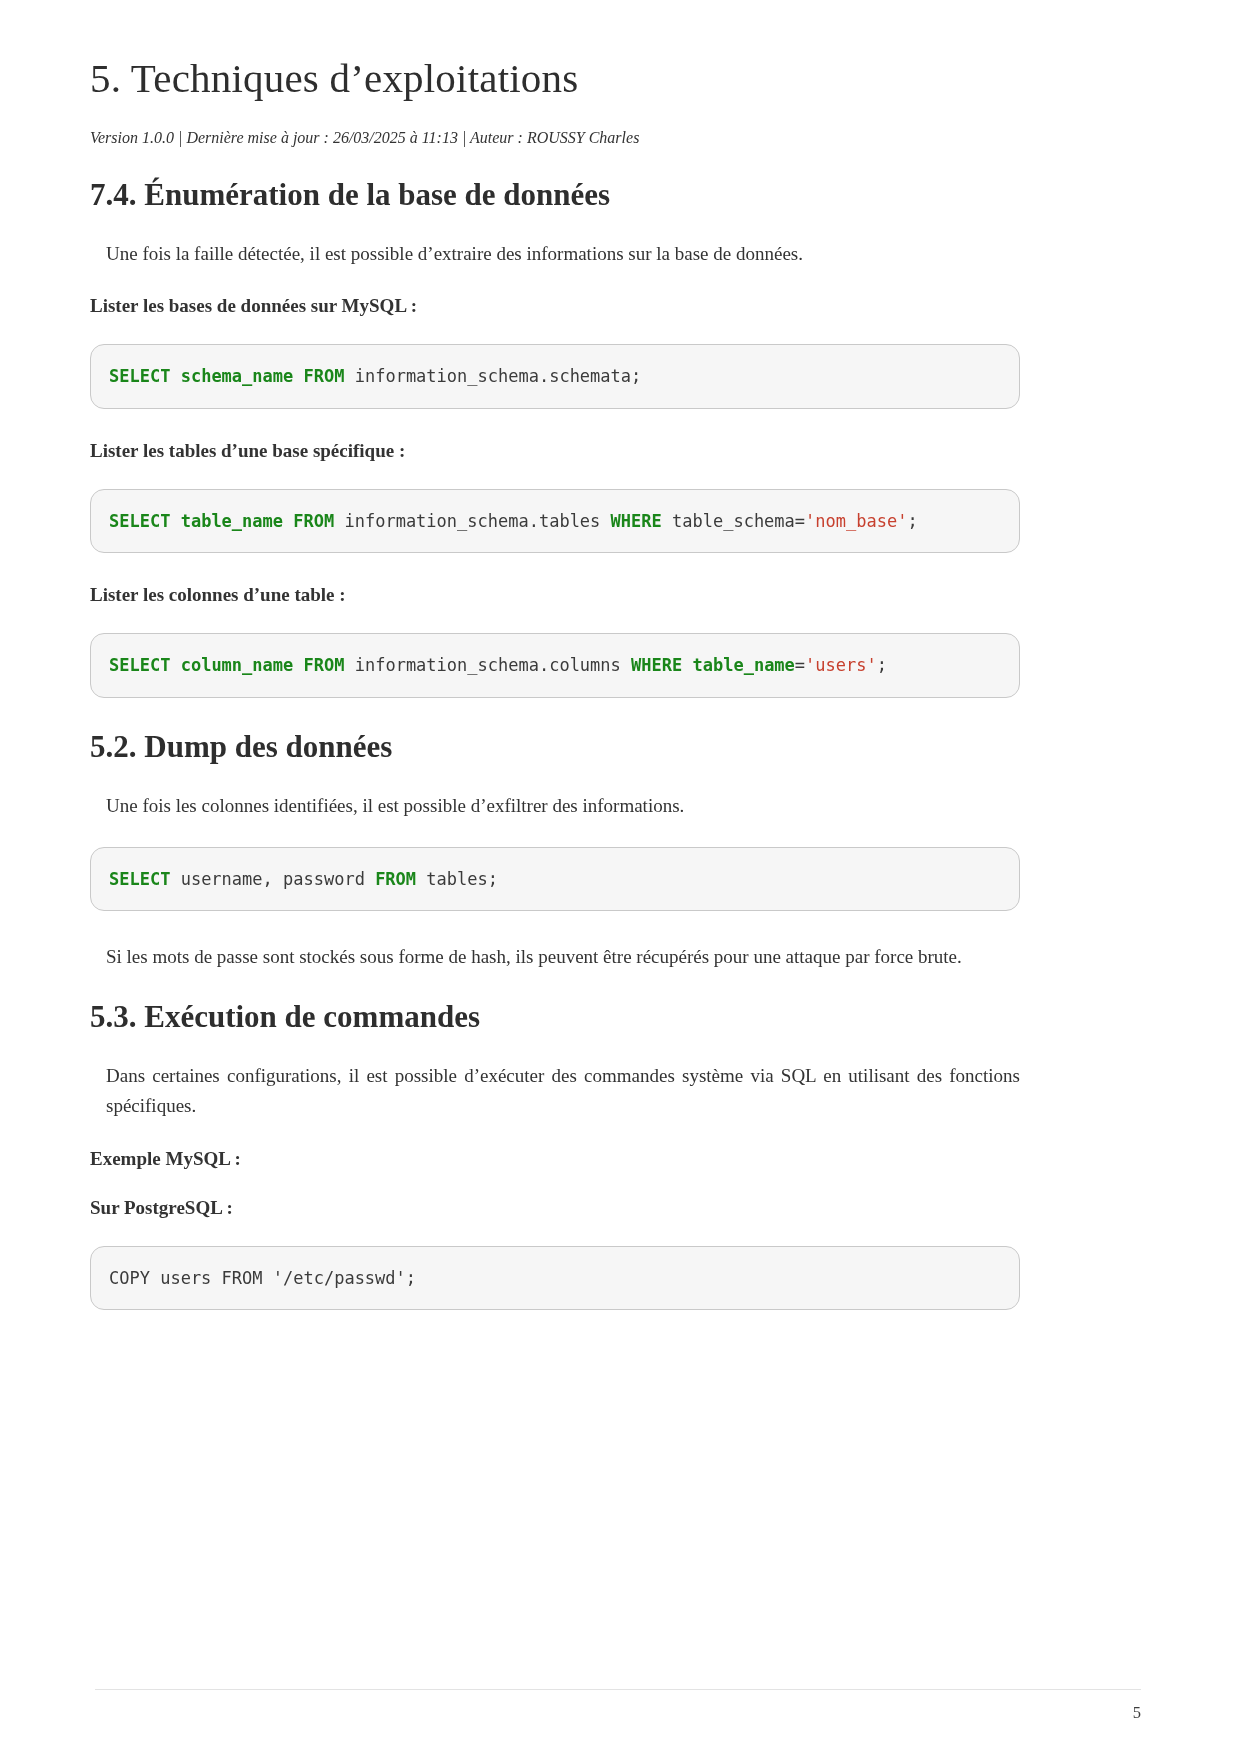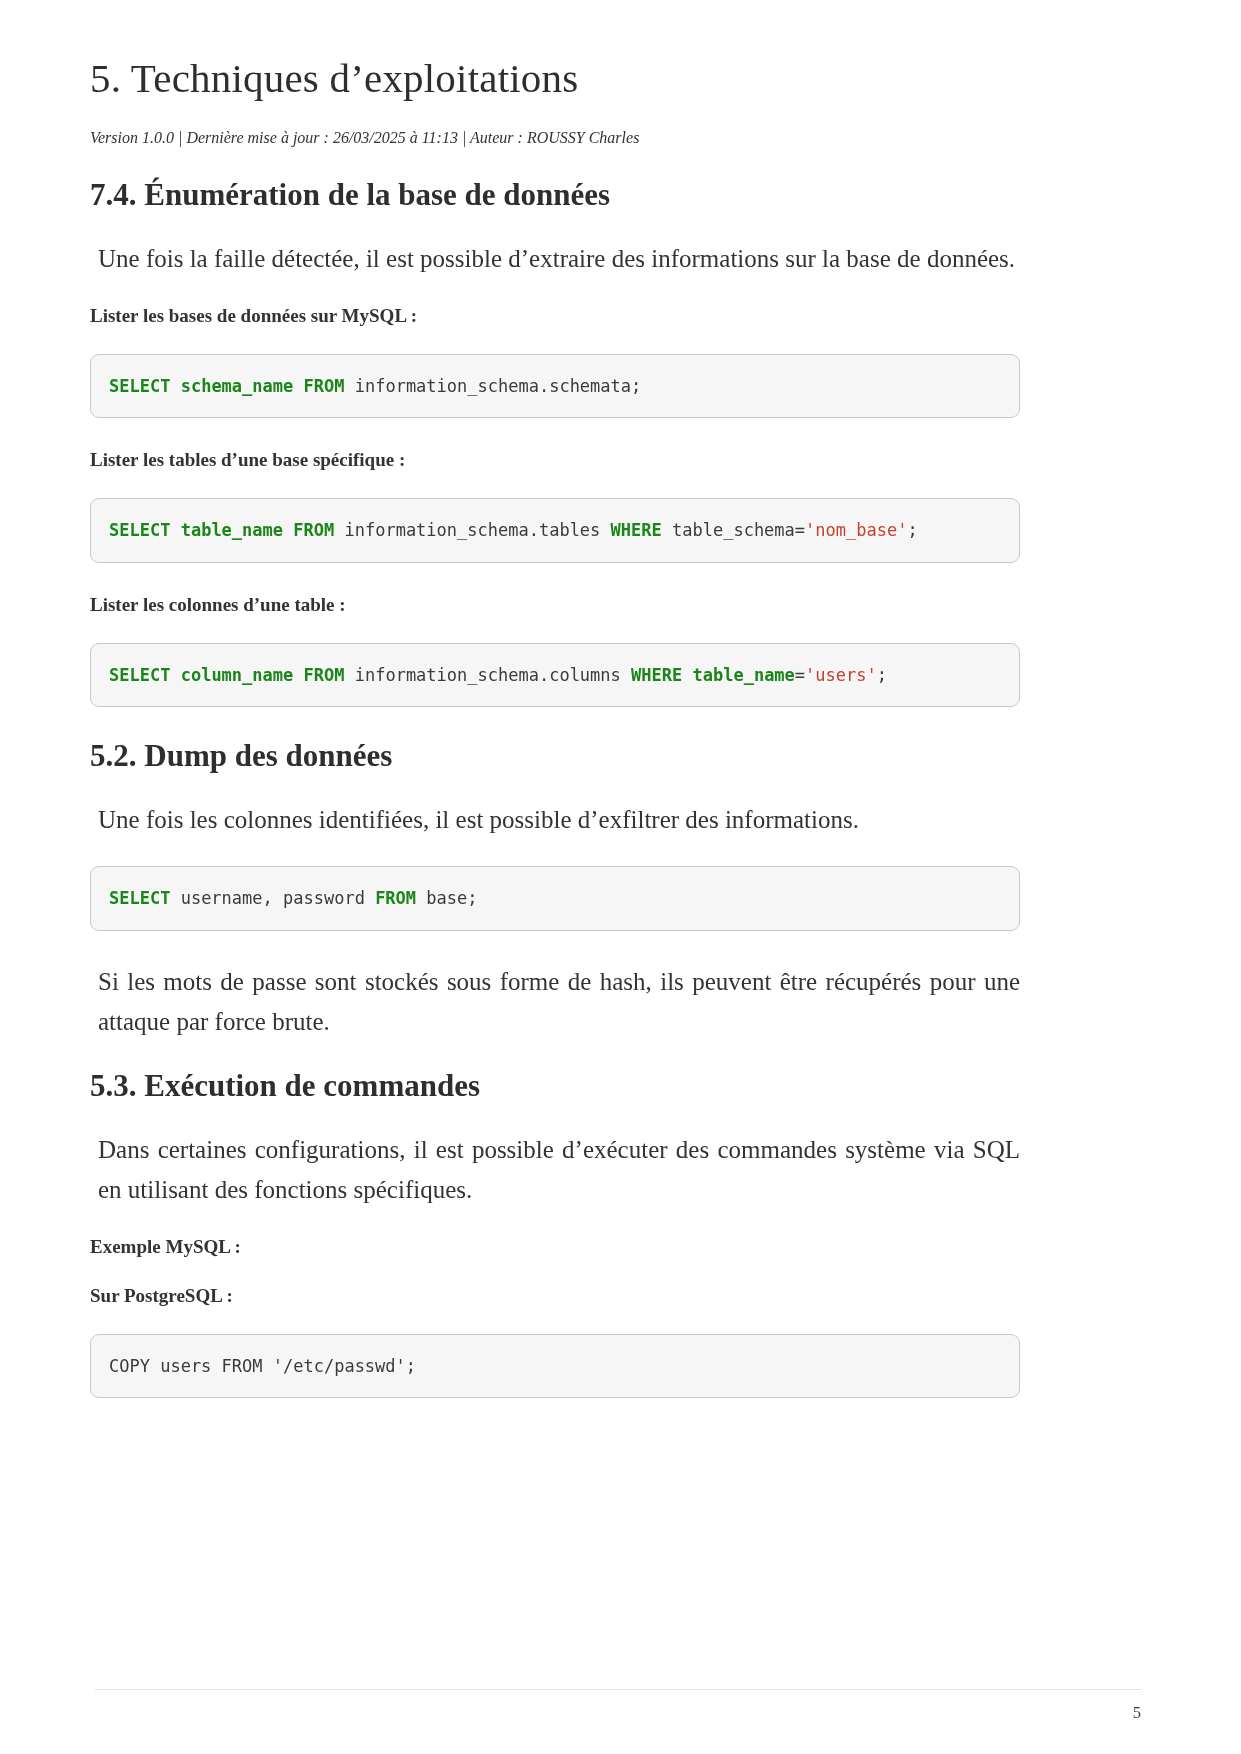--- a/index.html
+++ b/index.html
@@ -36,34 +36,34 @@
     color:#333;
     margin:0 0 30px 0;
   }
   h2{
     font-size:31px;
     font-weight:700;
     color:#2e2e2e;
     margin:12px 0 26px 0;
   }
   p.body{
-    font-size:25px;
+    font-size:19px;
     line-height:1.6;
-    margin:0 0 26px 8px;
+    margin:0 0 26px 16px;
     text-align:justify;
   }
   p.label{
     font-size:19px;
     font-weight:700;
     margin:0 0 27px 0;
   }
   pre.code{
     background:var(--code-bg);
     border:1px solid var(--code-border);
-    border-radius:9px;
+    border-radius:14px;
     padding:21px 18px;
     margin:0 0 31px 0;
     font-family:"DejaVu Sans Mono", monospace;
     font-size:17px;
     line-height:1.2;
     color:#3b3b3b;
     white-space:pre;
     overflow:hidden;
   }
   .tok-kw{color:var(--kw);font-weight:bold;}
@@ -95,21 +95,21 @@
   <pre class="code"><span class="tok-kw">SELECT</span><span> </span><span class="tok-kw">schema_name</span><span> </span><span class="tok-kw">FROM</span><span> information_schema.schemata;</span></pre>
 
   <p class="label">Lister les tables d’une base spécifique :</p>
   <pre class="code"><span class="tok-kw">SELECT</span><span> </span><span class="tok-kw">table_name</span><span> </span><span class="tok-kw">FROM</span><span> information_schema.tables </span><span class="tok-kw">WHERE</span><span> table_schema=</span><span class="tok-str">'nom_base'</span><span>;</span></pre>
 
   <p class="label">Lister les colonnes d’une table :</p>
   <pre class="code"><span class="tok-kw">SELECT</span><span> </span><span class="tok-kw">column_name</span><span> </span><span class="tok-kw">FROM</span><span> information_schema.columns </span><span class="tok-kw">WHERE</span><span> </span><span class="tok-kw">table_name</span><span>=</span><span class="tok-str">'users'</span><span>;</span></pre>
 
   <h2>5.2. Dump des données</h2>
   <p class="body">Une fois les colonnes identifiées, il est possible d’exfiltrer des informations.</p>
-  <pre class="code"><span class="tok-kw">SELECT</span><span> username, password </span><span class="tok-kw">FROM</span><span> base;</span></pre>
+  <pre class="code"><span class="tok-kw">SELECT</span><span> username, password </span><span class="tok-kw">FROM</span><span> tables;</span></pre>
   <p class="body">Si les mots de passe sont stockés sous forme de hash, ils peuvent être récupérés pour une attaque par force brute.</p>
 
   <h2>5.3. Exécution de commandes</h2>
   <p class="body">Dans certaines configurations, il est possible d’exécuter des commandes système via SQL en utilisant des fonctions spécifiques.</p>
 
   <p class="label">Exemple MySQL :</p>
 
   <p class="label">Sur PostgreSQL :</p>
   <pre class="code"><span>COPY users FROM '/etc/passwd';</span></pre>
 

